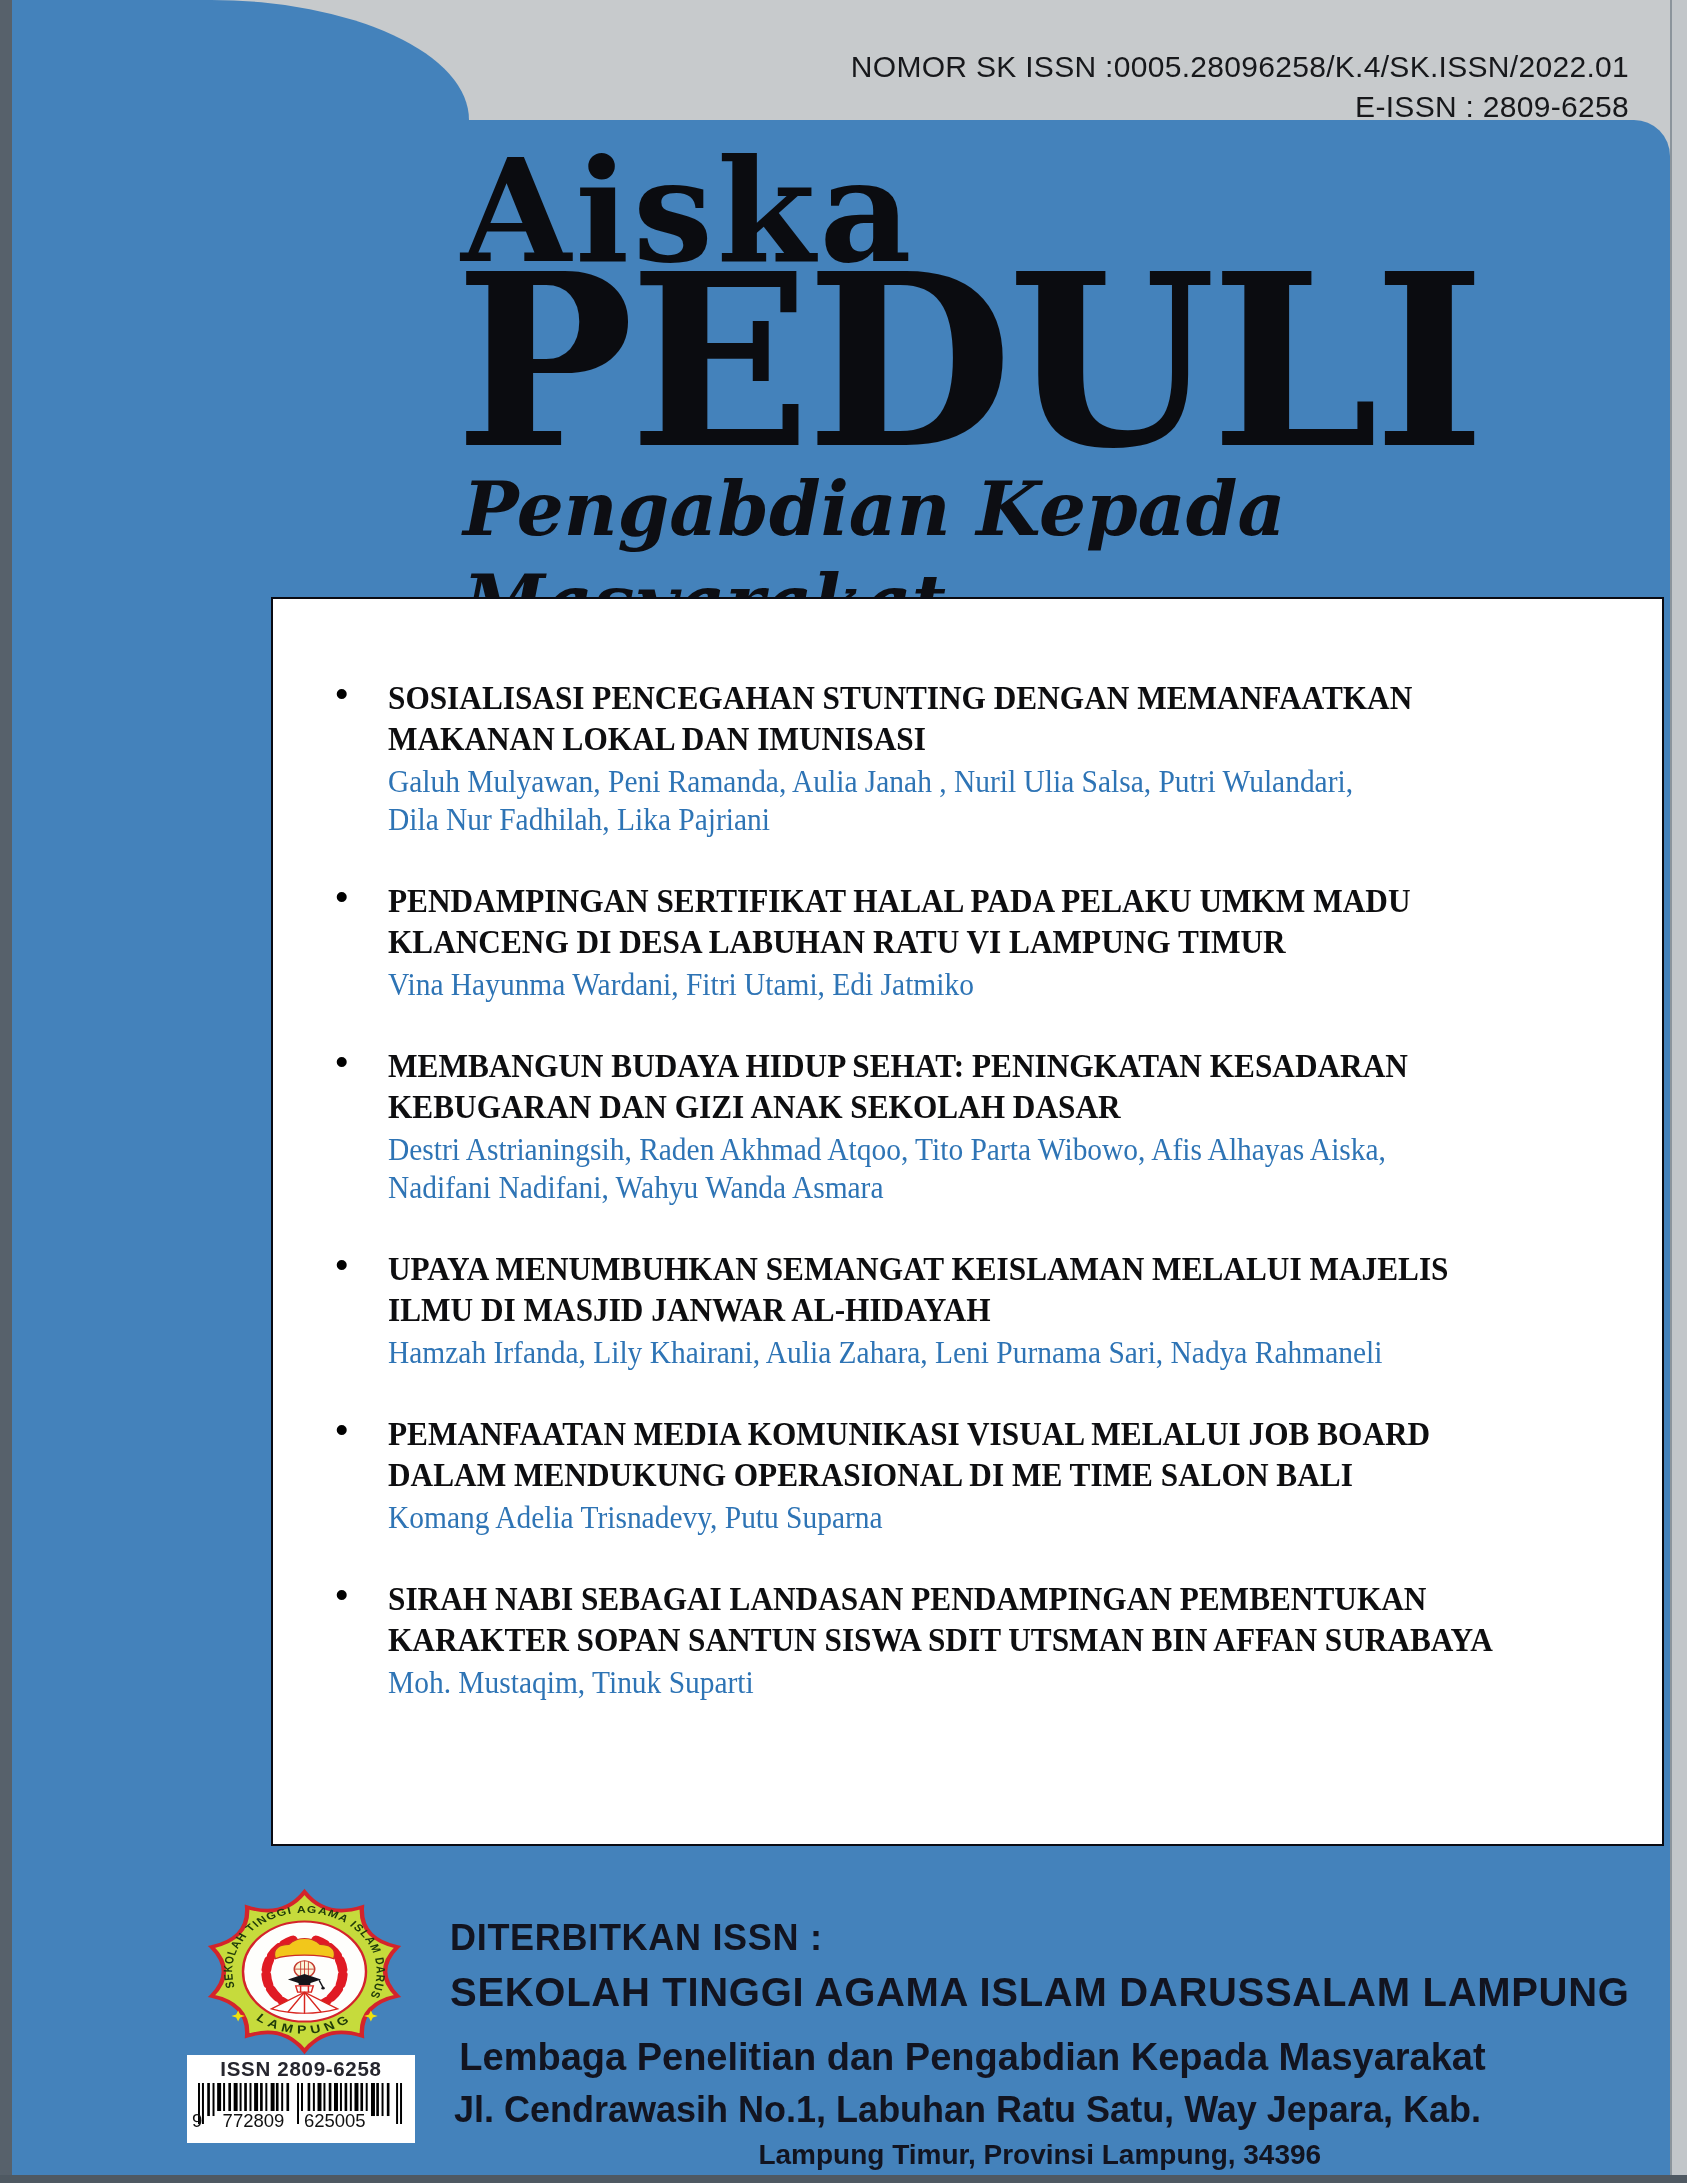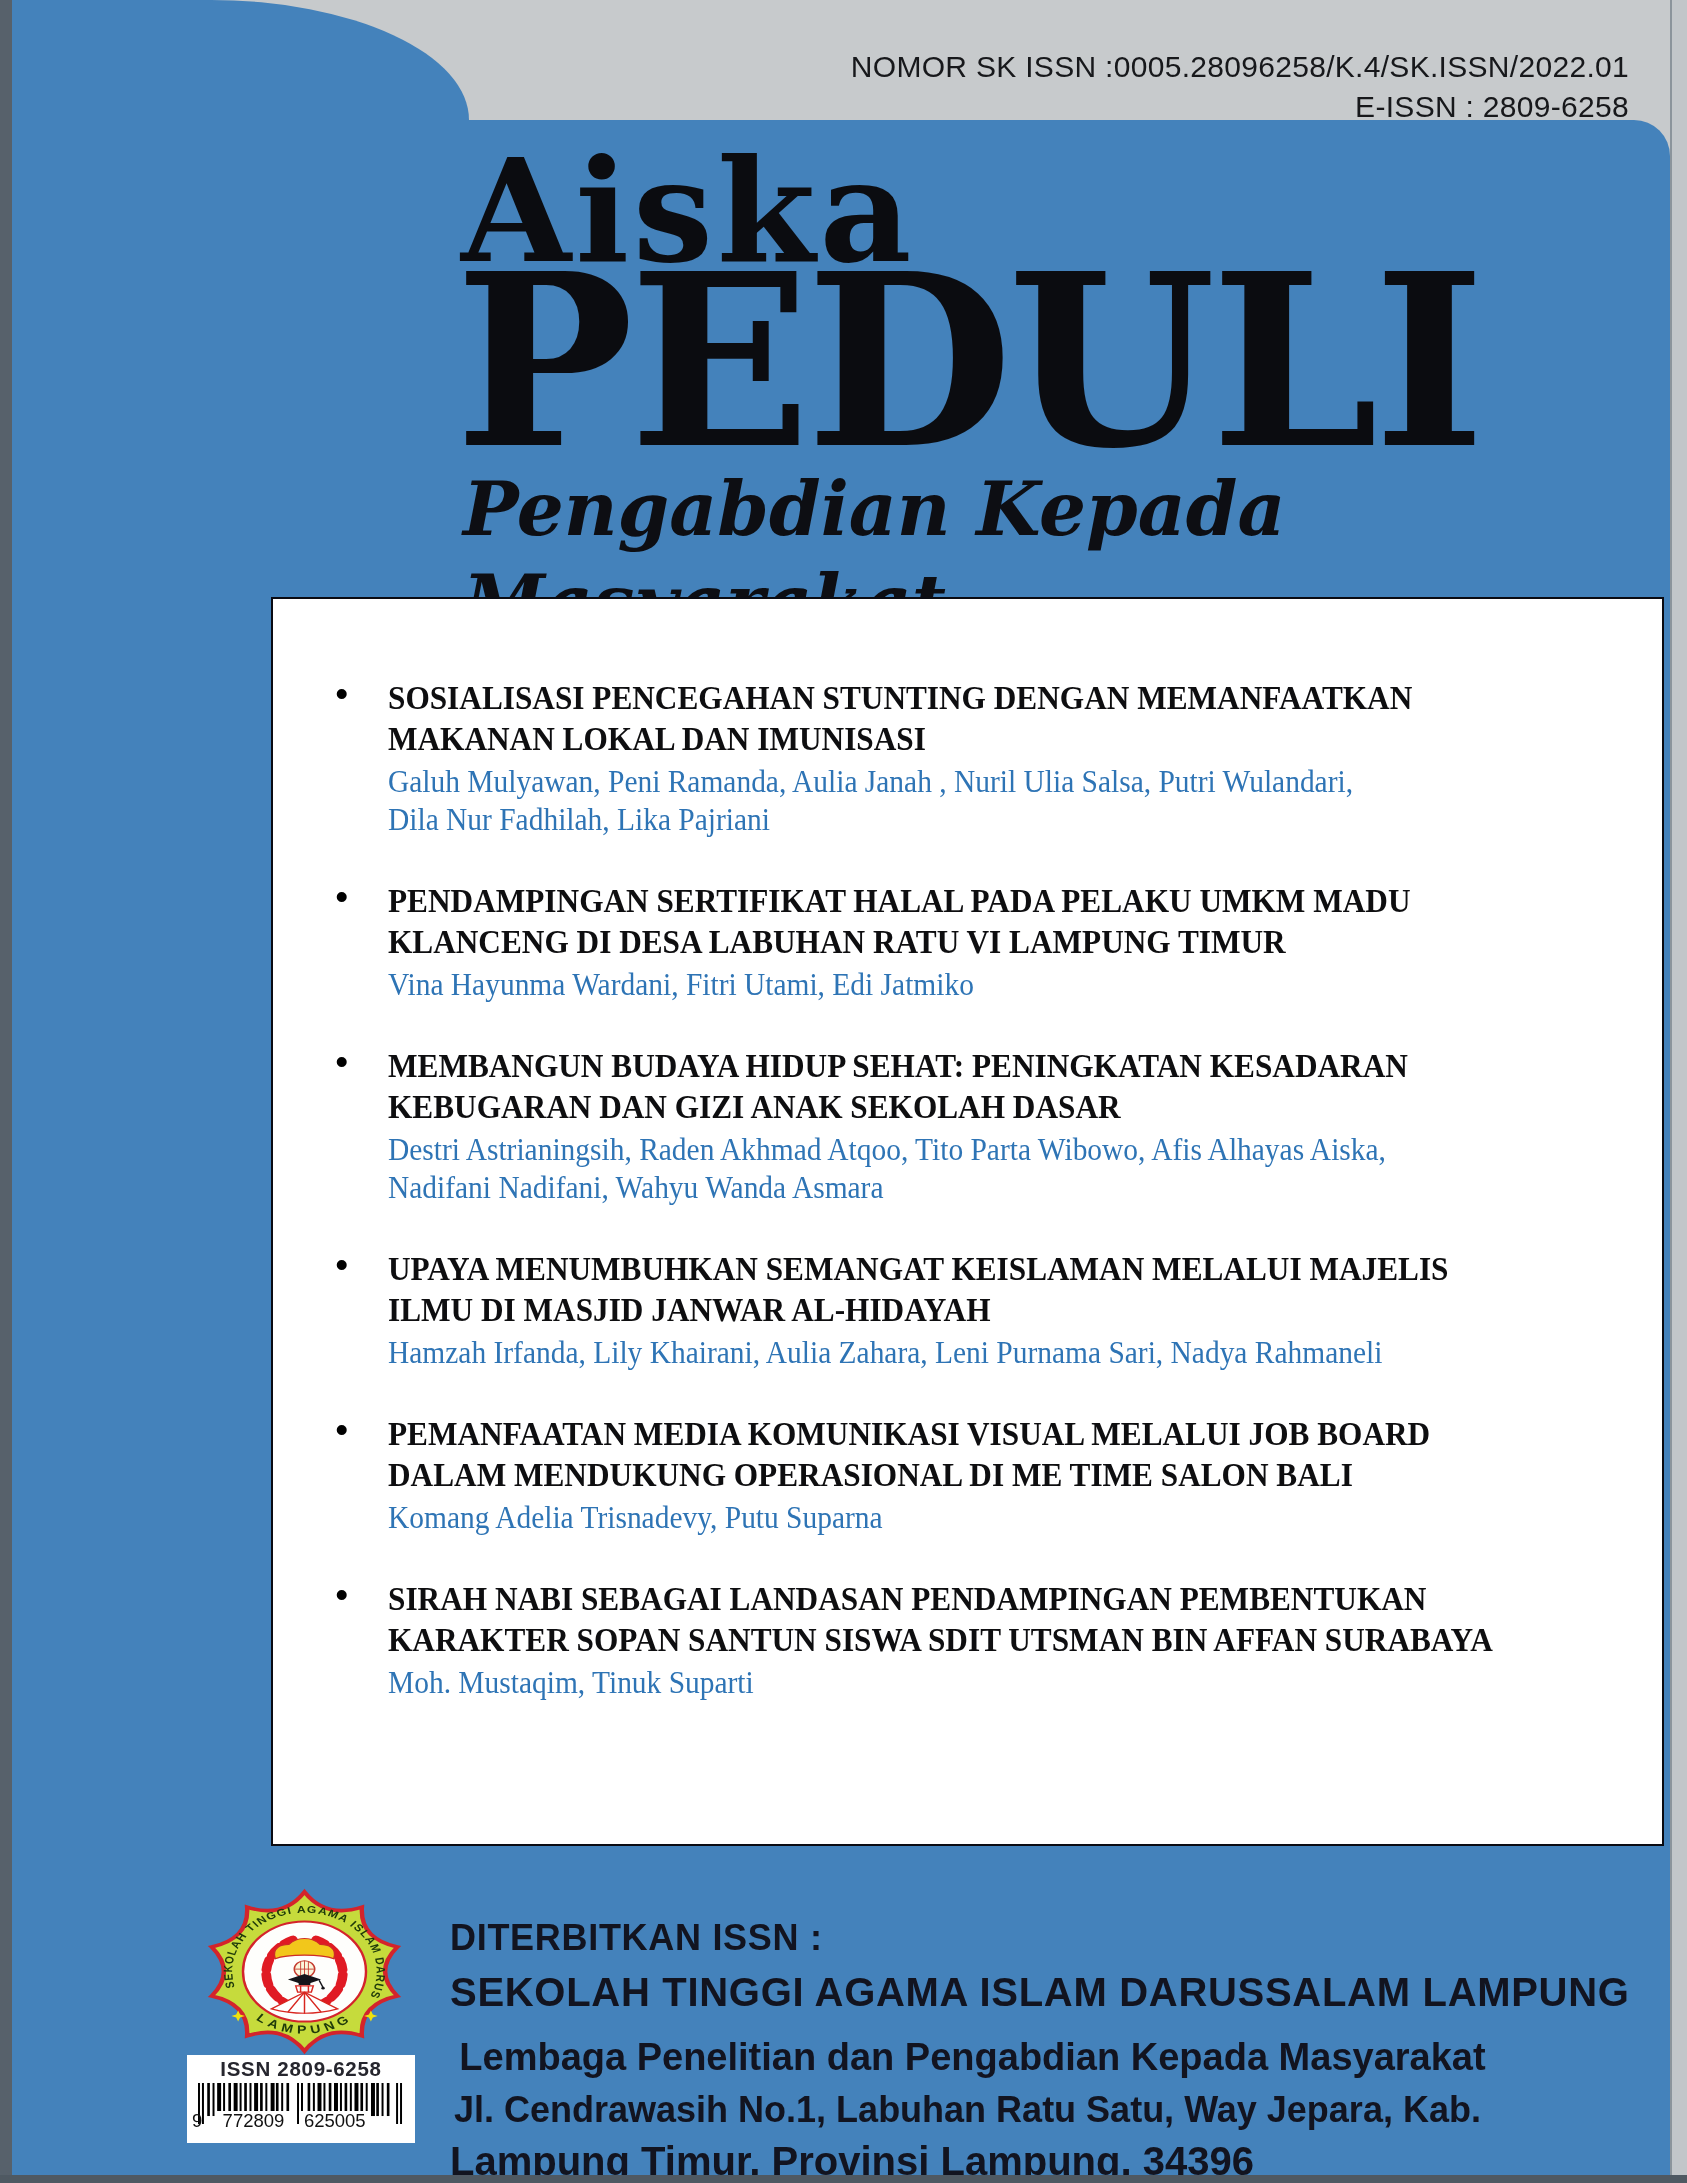--- a/index.html
+++ b/index.html
@@ -41,21 +41,21 @@
   .authors{margin-top:4px;}
   .a-line{font-family:"Liberation Serif",serif; font-size:31px; line-height:38px;
           color:#2E74B5; white-space:nowrap; transform:scaleX(0.95); transform-origin:0 50%;}
   
   .logo-wrap{position:absolute; left:202px; top:1888px; width:205px; height:167px; z-index:12;}
   .publisher{position:absolute; left:450px; top:1917px; z-index:12; color:#121420; font-weight:700;}
   .p1{font-size:36px; letter-spacing:0.7px; margin-bottom:10.6px;}
   .p2{font-size:40px; letter-spacing:0.7px; margin-bottom:9.3px;}
   .p3{font-size:38px; margin-left:9.3px; margin-bottom:10.6px;margin-top:21px;}
   .p4{font-size:36px; margin-left:4px; margin-bottom:8px;}
-  .p5{font-size:40px;}
+  .p5{font-size:28px;text-align:center;}
   
   .barcode{position:absolute; left:187px; top:2055px; width:228px; height:88px; background:#FFF;
            z-index:12; text-align:center; padding-top:3.3px; box-sizing:border-box; overflow:hidden;}
   .bc-label{font-weight:700; font-size:20.5px; line-height:22.5px; color:#26262E; letter-spacing:0.7px;}
   .bc-bars{display:block; margin:2px auto 0; width:206px; height:41px;}
   .bc-digits{position:relative; display:flex; width:218px; margin:-13.2px auto 0; align-items:flex-start;
              font-size:18.5px; line-height:20px; color:#111; font-weight:400;}
   .bc-digits .s9{width:16px; text-align:left;}
   .bc-digits .g1{background:#FFF; padding:0 5.3px; margin-left:9.3px;text-align:right;}
   .bc-digits .g2{background:#FFF; padding:0 5.3px; margin-left:9px;}

